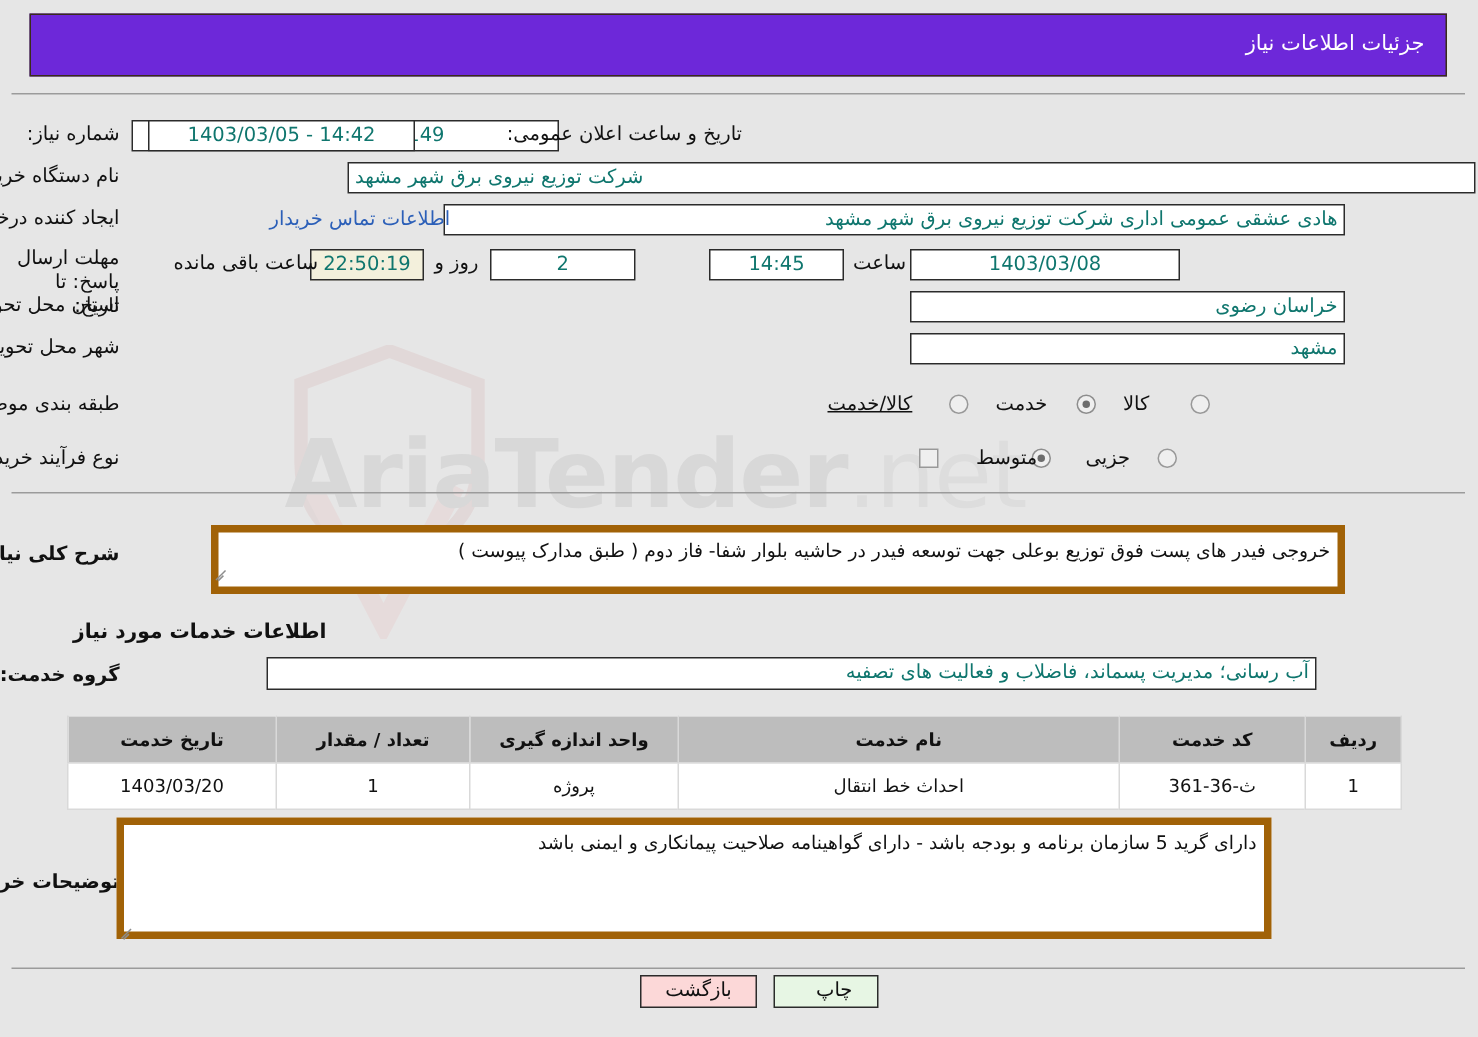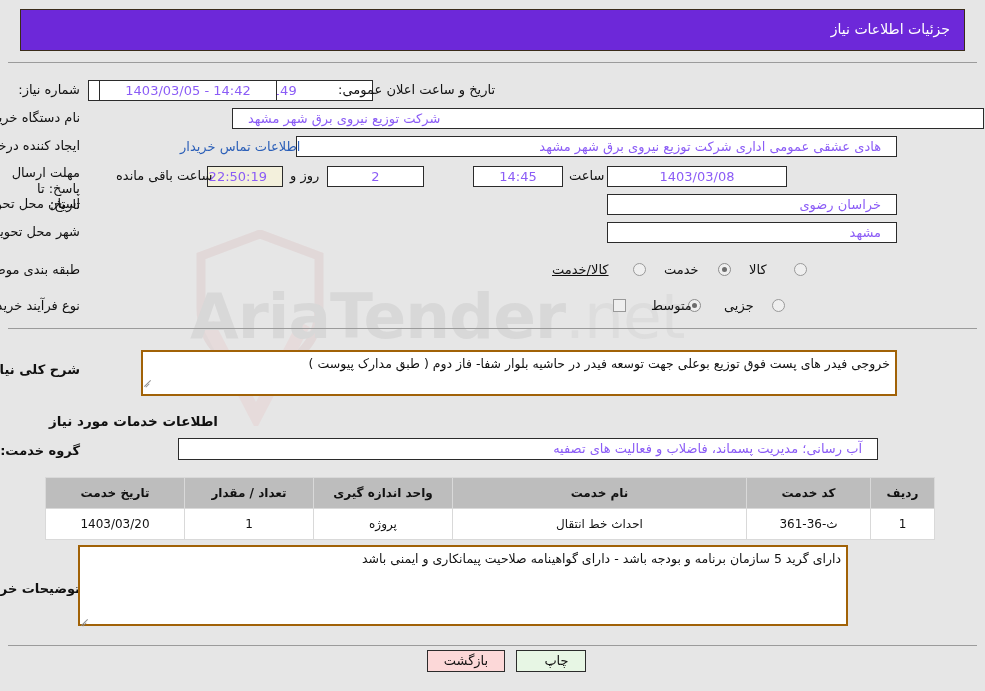--- a/index.html
+++ b/index.html
@@ -117,24 +117,24 @@
     color: #111;
     white-space: nowrap;
   }
 
   .fld {
     position: absolute;
     border: 1px solid #2b2b2b;
     background: #ffffff;
     box-sizing: border-box;
     font-size: 13px;
-    color: #8b5cf6;
+    color: #0f766e;
     height: 21px;
     line-height: 19px;
-    padding: 0 15px;
+    padding: 0 4px;
     overflow: hidden;
     white-space: nowrap;
     font-family: "DejaVu Sans", sans-serif;
   }
   .fld.ctr { text-align: center; }
   .fld.cream { background: #f3f0dc; text-align: center; }
 
   
   .radio {
     position: absolute;
@@ -159,21 +159,21 @@
     width: 13px;
     height: 13px;
     border: 1px solid #999;
     background: #efefef;
     box-sizing: border-box;
   }
 
   
   .ta {
     position: absolute;
-    border: 2px solid #a16207;
+    border: 5px solid #a16207;
     background: #ffffff;
     box-sizing: border-box;
     font-size: 12.5px;
     color: #111;
     padding: 3px 5px;
     line-height: 17px;
     overflow: hidden;
     text-align: right;
     font-family: "DejaVu Sans", sans-serif;
   }

